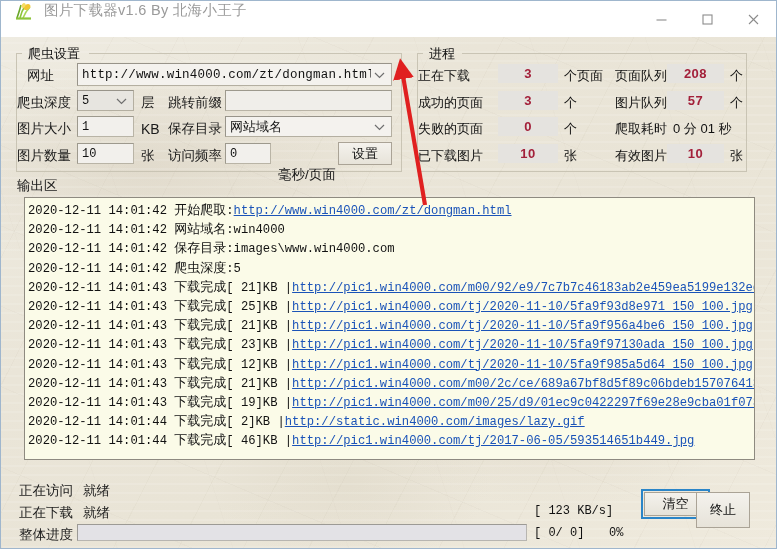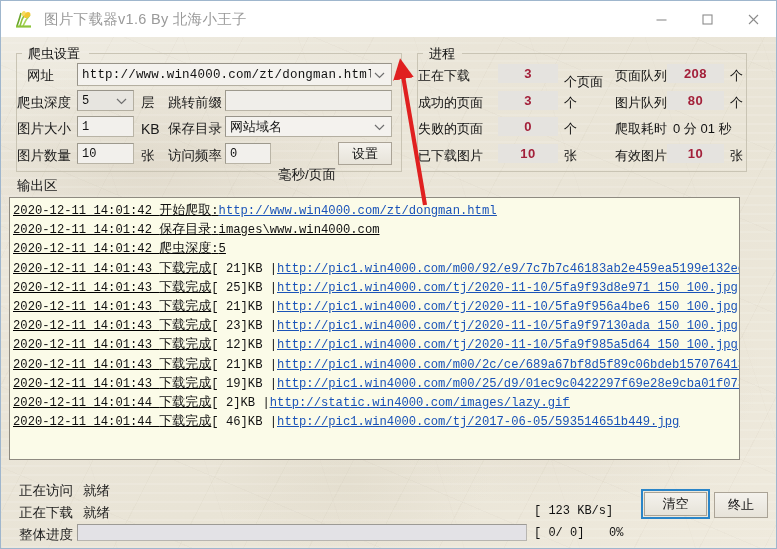--- a/index.html
+++ b/index.html
@@ -30,21 +30,21 @@
       repeating-linear-gradient(23deg, rgba(150,138,115,0.045) 0 1px, rgba(0,0,0,0) 1px 74px),
       repeating-linear-gradient(72deg, rgba(170,158,135,0.035) 0 1px, rgba(0,0,0,0) 1px 110px),
       repeating-linear-gradient(0deg, rgba(255,255,255,0.12) 0 2px, rgba(0,0,0,0) 2px 9px);
     opacity:.95;
   }
 
   
   #titlebar {
     position:absolute; left:0; top:0; width:775px; height:36px;
     background:#ffffff;
-    display:flex; align-items:center;
+    display:flex; align-items:flex-start;
     z-index:5;
   }
   #app-icon { width:20px; height:20px; margin-left:13px; position:relative; flex:none; }
   #title-text {
     margin-left:10px; font-size:14.5px; color:#9a9a9a;
     letter-spacing:.3px; white-space:nowrap;
   }
   .win-btns { margin-left:auto; display:flex; height:36px; }
   .win-btn {
     width:46px; height:36px; display:flex; align-items:center; justify-content:center;
@@ -104,25 +104,24 @@
     position:absolute; height:19px;
     background:#e5e3df; border:none;
     display:flex; align-items:center; justify-content:center;
     font-family:"Liberation Sans", sans-serif;
     font-size:13px; font-weight:bold; color:#a3203a; letter-spacing:.5px;
   }
   .plain { position:absolute; font-size:13px; color:#111; white-space:nowrap; }
 
   
   #logbox {
-    position:absolute; left:8px; top:196px; width:731px; height:263px;
+    position:absolute; left:23px; top:196px; width:731px; height:263px;
     background:#fbfbe8;
     border:1px solid #8e8a80;
     overflow:hidden;
-    text-decoration:underline;
   }
   #logwrap { padding:2px 0 0 3px; }
   .logline {
     height:19.2px; line-height:19.2px; white-space:nowrap;
     font-family:"Liberation Mono", monospace; font-size:12.2px; color:#111;
     letter-spacing:0px;
   }
   .logline .cn { font-family:"Liberation Sans", sans-serif; font-size:13px; }
   .logline a { color:#1a53b8; text-decoration:underline; }
   .sz { display:inline-block; }
@@ -231,50 +230,51 @@
   <div class="lbl" style="left:277px; top:146px;margin-top:19px;">毫秒/页面</div>
   <div class="btn" style="left:337px; top:141px; width:54px; height:23px;">设置</div>
 
   <div class="group" style="left:416px; top:53px; width:330px; height:118px;">
     <div class="gb-frame" style="--lblw:44px;"></div>
     <div class="gb-title">进程</div>
   </div>
 
   <div class="plain" style="left:417px; top:66px;">正在下载</div>
   <div class="pval" style="left:497px; top:63px; width:60px;">3</div>
-  <div class="plain" style="left:563px; top:72px;">个页面</div>
+  <div class="plain" style="left:563px; top:66px;">个页面</div>
   <div class="plain" style="left:614px; top:66px;">页面队列</div>
   <div class="pval" style="left:666px; top:63px; width:57px;">208</div>
   <div class="plain" style="left:729px; top:66px;">个</div>
 
   <div class="plain" style="left:417px; top:93px;">成功的页面</div>
   <div class="pval" style="left:497px; top:90px; width:60px;">3</div>
   <div class="plain" style="left:563px; top:93px;">个</div>
   <div class="plain" style="left:614px; top:93px;">图片队列</div>
-  <div class="pval" style="left:666px; top:90px; width:57px;">80</div>
+  <div class="pval" style="left:666px; top:90px; width:57px;">57</div>
   <div class="plain" style="left:729px; top:93px;">个</div>
 
   <div class="plain" style="left:417px; top:119px;">失败的页面</div>
   <div class="pval" style="left:497px; top:116px; width:60px;">0</div>
   <div class="plain" style="left:563px; top:119px;">个</div>
   <div class="plain" style="left:614px; top:119px;">爬取耗时</div>
   <div class="plain" style="left:672px; top:119px;">0 分 01 秒</div>
 
   <div class="plain" style="left:417px; top:146px;">已下载图片</div>
   <div class="pval" style="left:497px; top:143px; width:60px;">10</div>
   <div class="plain" style="left:563px; top:146px;">张</div>
   <div class="plain" style="left:614px; top:146px;">有效图片</div>
   <div class="pval" style="left:666px; top:143px; width:57px;">10</div>
   <div class="plain" style="left:729px; top:146px;">张</div>
 
   <div class="lbl" style="left:16px; top:176px; font-weight:normal;">输出区</div>
 
   <div id="logbox">
     <div id="logwrap">
         <div class="logline"><span>2020-12-11 14:01:42 </span><span class="cn">开始爬取</span><span class="">:</span><a href="#">http://www.win4000.com/zt/dongman.html</a></div>
+        <div class="logline"><span>2020-12-11 14:01:42 </span><span class="cn">网站域名</span><span class="">:</span><span>win4000</span></div>
         <div class="logline"><span>2020-12-11 14:01:42 </span><span class="cn">保存目录</span><span class="">:</span><span>images\www.win4000.com</span></div>
         <div class="logline"><span>2020-12-11 14:01:42 </span><span class="cn">爬虫深度</span><span class="">:</span><span>5</span></div>
         <div class="logline"><span>2020-12-11 14:01:43 </span><span class="cn">下载完成</span><span class="sz"> [  21]KB | </span><a href="#">http://pic1.win4000.com/m00/92/e9/7c7b7c46183ab2e459ea5199e132edab_150_100.jpg</a></div>
         <div class="logline"><span>2020-12-11 14:01:43 </span><span class="cn">下载完成</span><span class="sz"> [  25]KB | </span><a href="#">http://pic1.win4000.com/tj/2020-11-10/5fa9f93d8e971_150_100.jpg</a></div>
         <div class="logline"><span>2020-12-11 14:01:43 </span><span class="cn">下载完成</span><span class="sz"> [  21]KB | </span><a href="#">http://pic1.win4000.com/tj/2020-11-10/5fa9f956a4be6_150_100.jpg</a></div>
         <div class="logline"><span>2020-12-11 14:01:43 </span><span class="cn">下载完成</span><span class="sz"> [  23]KB | </span><a href="#">http://pic1.win4000.com/tj/2020-11-10/5fa9f97130ada_150_100.jpg</a></div>
         <div class="logline"><span>2020-12-11 14:01:43 </span><span class="cn">下载完成</span><span class="sz"> [  12]KB | </span><a href="#">http://pic1.win4000.com/tj/2020-11-10/5fa9f985a5d64_150_100.jpg</a></div>
         <div class="logline"><span>2020-12-11 14:01:43 </span><span class="cn">下载完成</span><span class="sz"> [  21]KB | </span><a href="#">http://pic1.win4000.com/m00/2c/ce/689a67bf8d5f89c06bdeb157076413af_150_100.jpg</a></div>
         <div class="logline"><span>2020-12-11 14:01:43 </span><span class="cn">下载完成</span><span class="sz"> [  19]KB | </span><a href="#">http://pic1.win4000.com/m00/25/d9/01ec9c0422297f69e28e9cba01f0732c_150_100.jpg</a></div>
         <div class="logline"><span>2020-12-11 14:01:44 </span><span class="cn">下载完成</span><span class="sz"> [   2]KB | </span><a href="#">http://static.win4000.com/images/lazy.gif</a></div>
@@ -289,21 +289,21 @@
   <div class="lbl" style="left:82px; top:503px;">就绪</div>
 
   <div class="lbl" style="left:18px; top:525px;">整体进度</div>
   <div class="pbar" style="left:76px; top:523px; width:450px; height:17px;"></div>
 
   <div class="plain" style="left:533px; top:503px; font-family:'Liberation Mono',monospace; font-size:12px;">[ 123 KB/s]</div>
   <div class="plain" style="left:533px; top:525px; font-family:'Liberation Mono',monospace; font-size:12px;">[  0/  0]</div>
   <div class="plain" style="left:608px; top:525px; font-family:'Liberation Mono',monospace; font-size:12px;">0%</div>
 
   <div class="btn focus" style="left:643px; top:491px; width:63px; height:24px;">清空</div>
-  <div class="btn" style="left:713px; top:491px; width:54px; height:26px;">终止</div>
+  <div class="btn" style="left:695px; top:491px; width:54px; height:36px;">终止</div>
   <div class="btn big" style="left:643px; top:519px; width:124px; height:26px;">去吧！皮卡丘</div>
 
 
   <svg id="annot" viewBox="0 0 777 549">
     <defs>
       <marker id="arrowhead" markerWidth="5" markerHeight="5" refX="3.6" refY="2.5" orient="auto">
         <path d="M0 0 L5 2.5 L0 5 Z" fill="#e02020"></path>
       </marker>
     </defs>
     <line x1="424" y1="204" x2="400" y2="63" stroke="#e02020" stroke-width="4.2" marker-end="url(#arrowhead)"></line>

